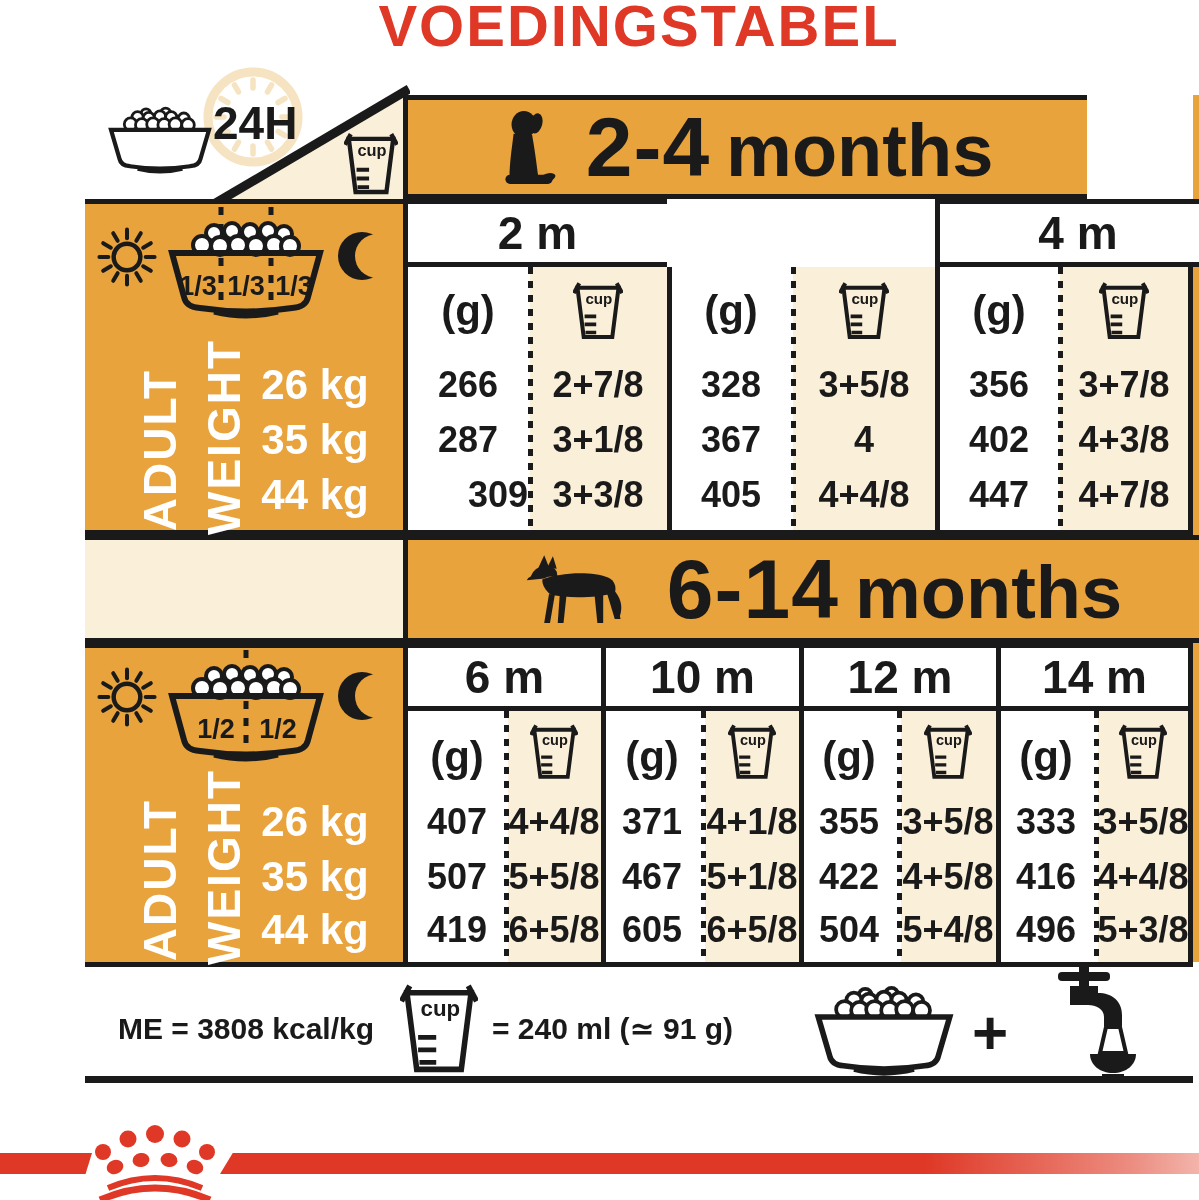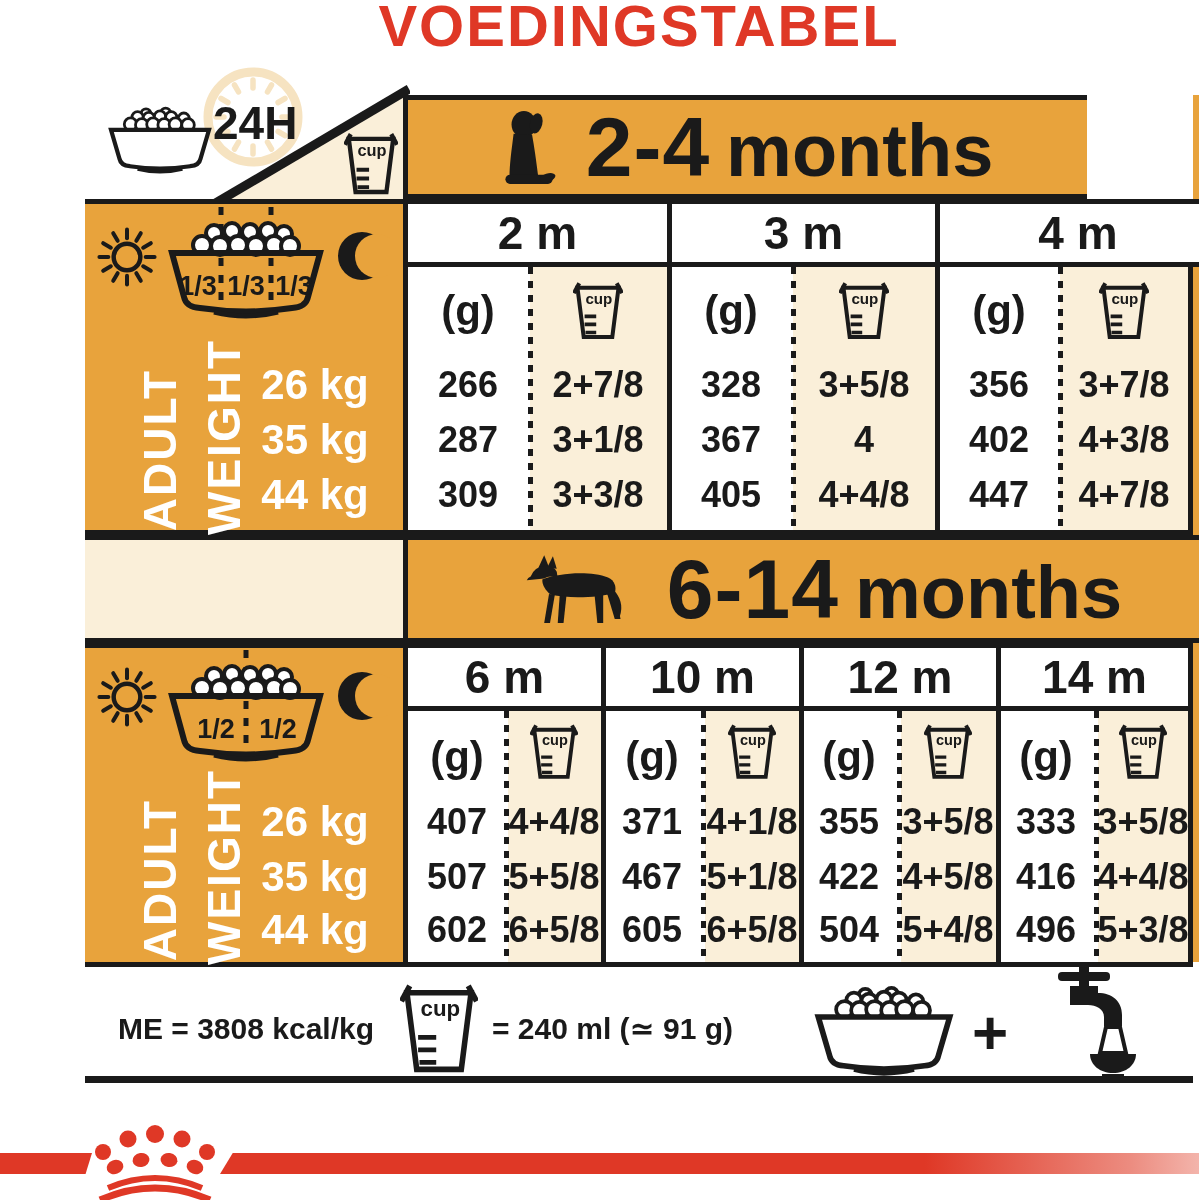--- a/index.html
+++ b/index.html
@@ -201,23 +201,20 @@
   <div class="rotlab" style="left:65px;top:424px;width:190px;">ADULT</div>
   <div class="rotlab" style="left:129px;top:414px;width:190px;">WEIGHT</div>
 
   <div class="wt" style="left:240px;top:363px;width:150px;">26 kg</div>
   <div class="wt" style="left:240px;top:418px;width:150px;">35 kg</div>
   <div class="wt" style="left:240px;top:473px;width:150px;">44 kg</div>
 
   <div class="cell" style="left:403px;top:199px;width:264px;height:68px;">
     <span class="mh">2 m</span>
     </div>
-  <div class="cell" style="left:667px;top:199px;width:268px;height:68px;">
-    <span class="mh">3 m</span>
-    </div>
   <div class="cell last" style="left:935px;top:199px;width:286px;height:68px;">
     <span class="mh">4 m</span>
     </div>
 
   <div class="datacol" style="left:403px;top:267px;width:264px;height:268px;"></div>
   <div class="datacol" style="left:667px;top:267px;width:268px;height:268px;"></div>
   <div class="datacol last" style="left:935px;top:267px;width:258px;height:268px;"></div>
 
   <div class="cream" style="left:530px;top:267px;width:137px;height:263px;"></div>
   <div class="cream" style="left:793px;top:267px;width:142px;height:263px;"></div>
@@ -254,21 +251,21 @@
         <polygon points="5,7 51,7 44,62 12,62"></polygon>
         <path d="M1,13 L7,2"></path>
         <path d="M55,13 L49,2"></path>
         <path d="M13,39 L26,39 M13,48 L26,48 M14,57 L26,57" stroke-width="4"></path>
       </g>
     <text x="29" y="25" font-size="17" font-weight="700" fill="#1a1a1a" text-anchor="middle">cup</text>
   </svg>
 
   <div class="val" style="left:408px;top:363px;width:120px;">266</div>
   <div class="val" style="left:408px;top:418px;width:120px;">287</div>
-  <div class="val" style="left:408px;top:473px;width:120px;">309</div>
+  <div class="val" style="left:408px;top:473px;width:120px;text-align:right;">309</div>
   <div class="val" style="left:533px;top:363px;width:130px;">2+7/8</div>
   <div class="val" style="left:533px;top:418px;width:130px;">3+1/8</div>
   <div class="val" style="left:533px;top:473px;width:130px;">3+3/8</div>
 
   <div class="val" style="left:671px;top:363px;width:120px;">328</div>
   <div class="val" style="left:671px;top:418px;width:120px;">367</div>
   <div class="val" style="left:671px;top:473px;width:120px;">405</div>
   <div class="val" style="left:799px;top:363px;width:130px;">3+5/8</div>
   <div class="val" style="left:799px;top:418px;width:130px;">4</div>
   <div class="val" style="left:799px;top:473px;width:130px;">4+4/8</div>
@@ -422,21 +419,21 @@
         <polygon points="5,7 51,7 44,62 12,62"></polygon>
         <path d="M1,13 L7,2"></path>
         <path d="M55,13 L49,2"></path>
         <path d="M13,39 L26,39 M13,48 L26,48 M14,57 L26,57" stroke-width="4"></path>
       </g>
     <text x="29" y="25" font-size="17" font-weight="700" fill="#1a1a1a" text-anchor="middle">cup</text>
   </svg>
 
   <div class="val" style="left:402px;top:800px;width:110px;">407</div>
   <div class="val" style="left:402px;top:855px;width:110px;">507</div>
-  <div class="val" style="left:402px;top:908px;width:110px;">602</div>
+  <div class="val" style="left:402px;top:908px;width:110px;">419</div>
   <div class="val" style="left:499px;top:800px;width:110px;">4+4/8</div>
   <div class="val" style="left:499px;top:855px;width:110px;">5+5/8</div>
   <div class="val" style="left:499px;top:908px;width:110px;">6+5/8</div>
 
   <div class="val" style="left:597px;top:800px;width:110px;">371</div>
   <div class="val" style="left:597px;top:855px;width:110px;">467</div>
   <div class="val" style="left:597px;top:908px;width:110px;">605</div>
   <div class="val" style="left:697px;top:800px;width:110px;">4+1/8</div>
   <div class="val" style="left:697px;top:855px;width:110px;">5+1/8</div>
   <div class="val" style="left:697px;top:908px;width:110px;">6+5/8</div>

